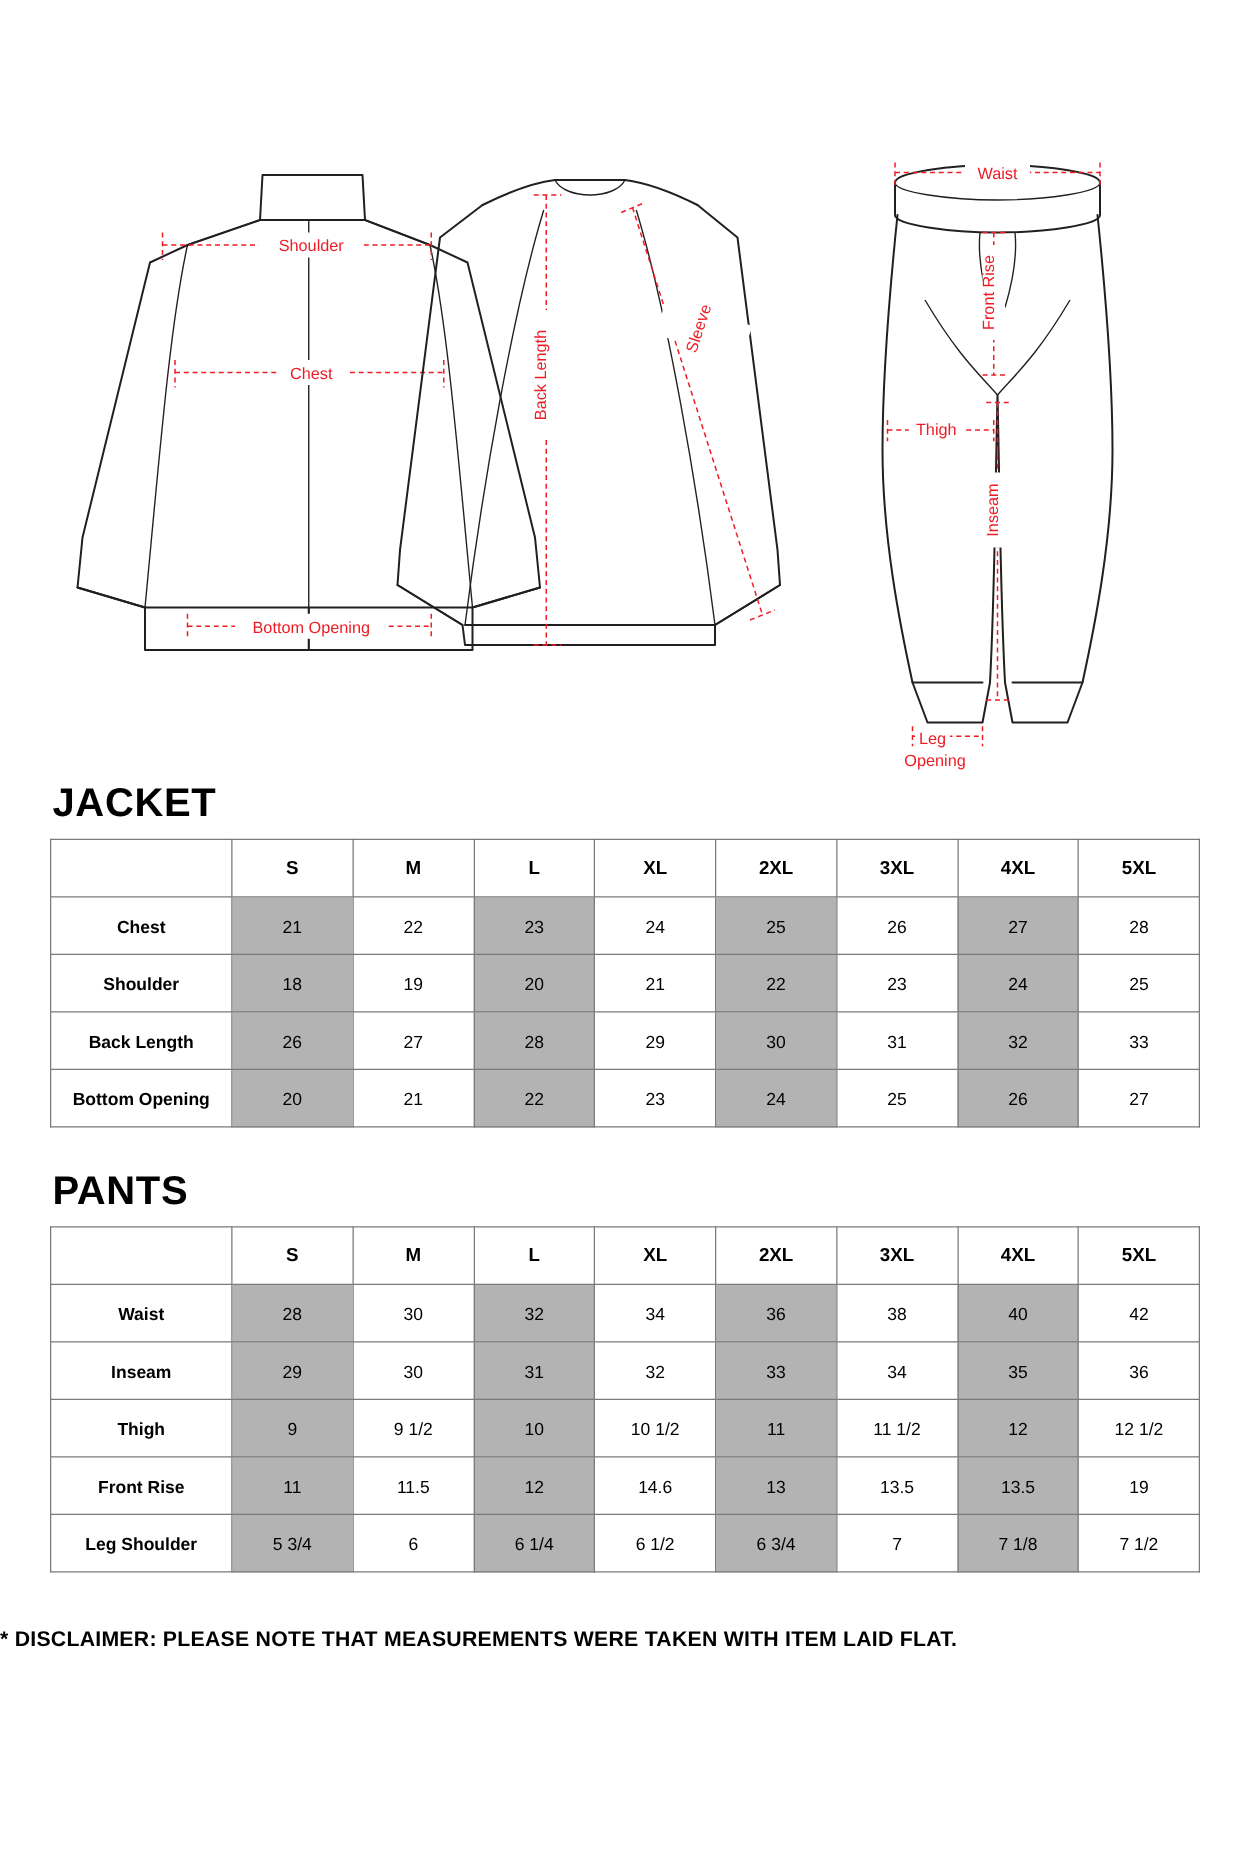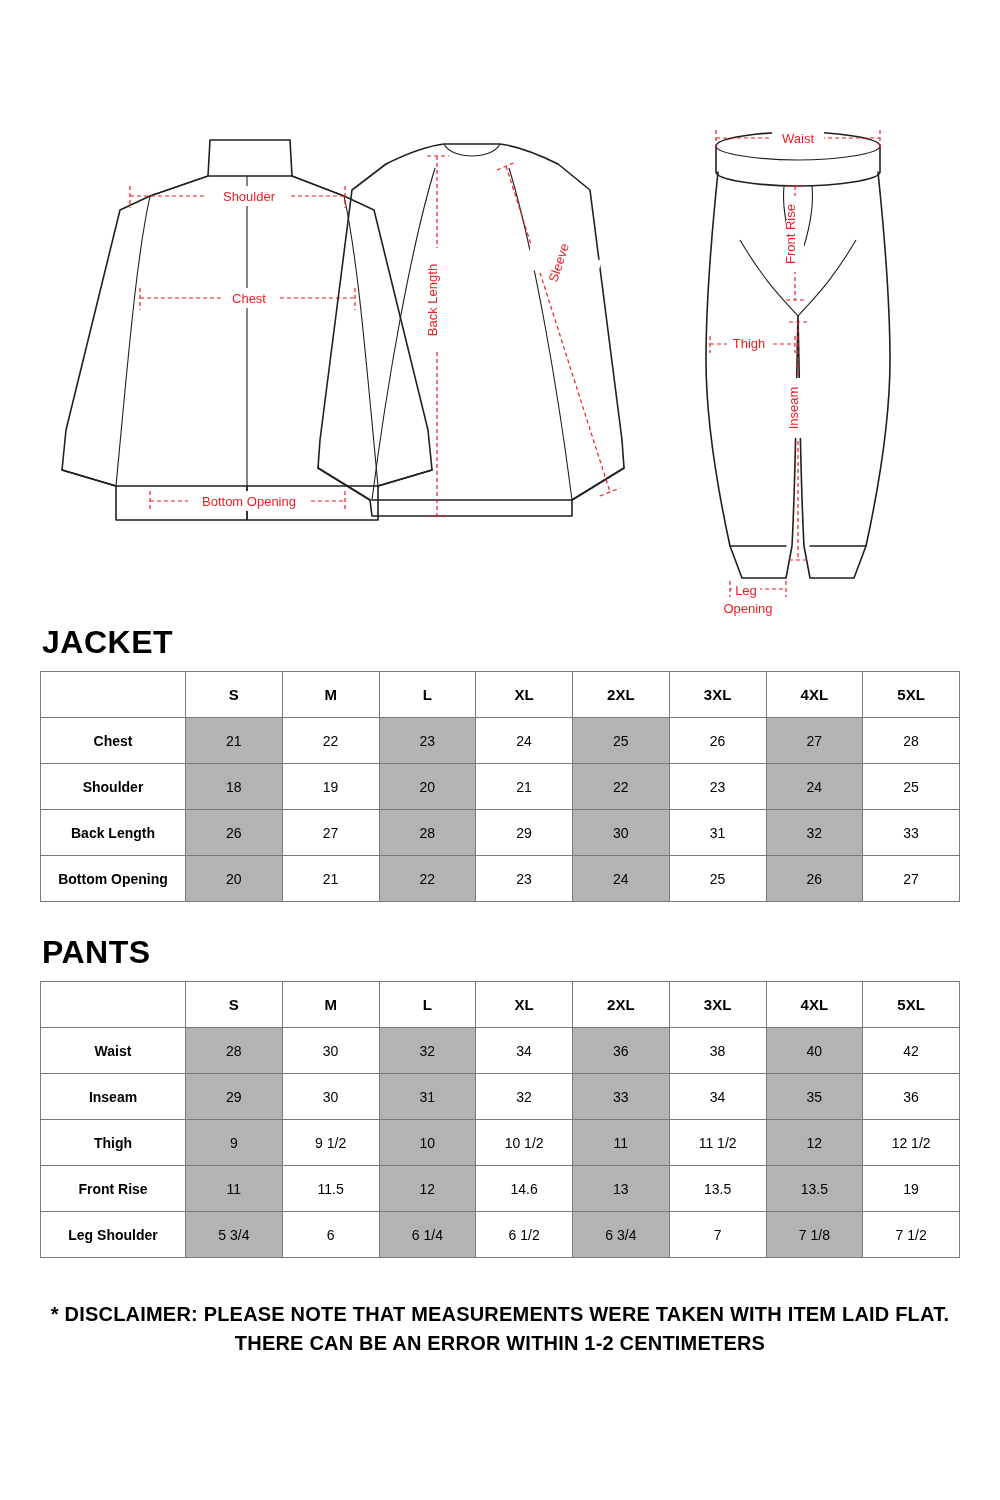--- a/index.html
+++ b/index.html
@@ -79,22 +79,21 @@
     background: #b3b3b3;
   }
   td.plain {
     background: #ffffff;
   }
   col.first-col { width: 145px; }
 
   
   .disclaimer {
     margin-top: 42px;
-    text-align: center;
-    font-size: 20px;
+    font-size: 17px;
     font-weight: bold;
     line-height: 1.45;
     letter-spacing: 0.2px;
   }
 
   .red-label {
     fill: #ee1c25;
     font-family: "Liberation Sans", sans-serif;
     font-size: 13px;
   }
@@ -417,16 +416,15 @@
               <td class="shaded">7 1/8</td>
               <td class="plain">7 1/2</td>
             </tr>
           </tbody>
       </table>
     </div>
   </div>
 
   <div class="disclaimer">
     <div>* DISCLAIMER: PLEASE NOTE THAT MEASUREMENTS WERE TAKEN WITH ITEM LAID FLAT.</div>
-    <div>THERE CAN BE AN ERROR WITHIN 1-2 CENTIMETERS</div>
   </div>
 
 </div>
 
 </body></html>

